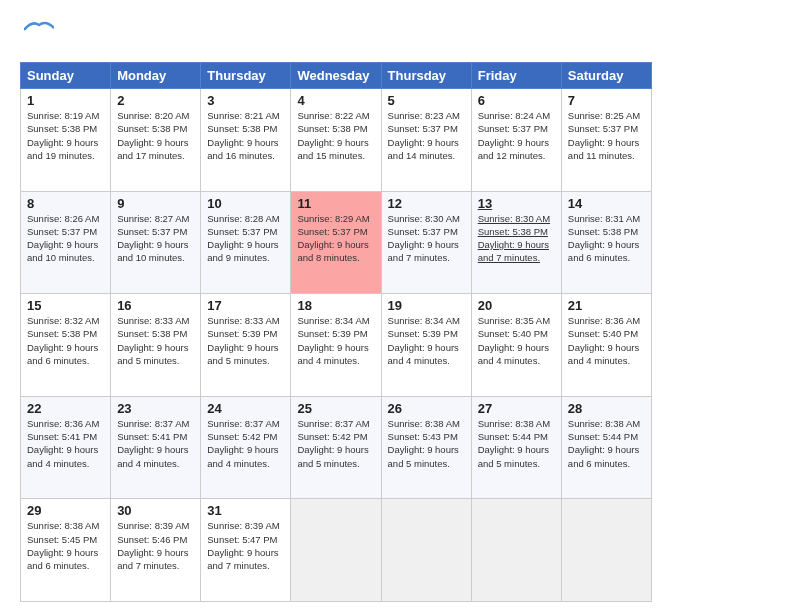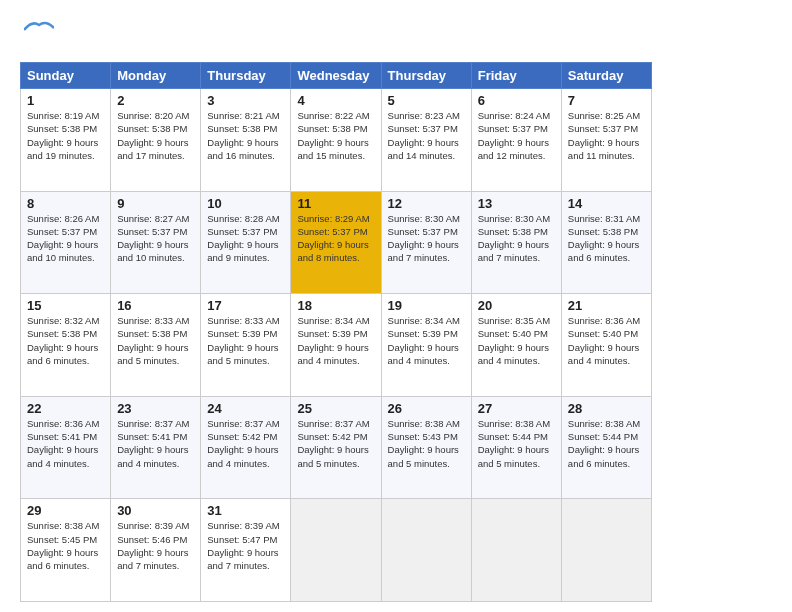--- a/index.html
+++ b/index.html
@@ -204,37 +204,37 @@
         </span>
       </td>
           <td style="background: rgb(245, 247, 252);">
         <span class="day-number">10</span>
         <span class="day-info">
           Sunrise: 8:28 AM<br>
           Sunset: 5:37 PM<br>
           Daylight: 9 hours and 9 minutes.
         </span>
       </td>
-          <td style="background: #eab308;">
+          <td style="background: #fca5a5;">
         <span class="day-number">11</span>
         <span class="day-info">
           Sunrise: 8:29 AM<br>
           Sunset: 5:37 PM<br>
           Daylight: 9 hours and 8 minutes.
         </span>
       </td>
           <td style="background: rgb(245, 247, 252);">
         <span class="day-number">12</span>
         <span class="day-info">
           Sunrise: 8:30 AM<br>
           Sunset: 5:37 PM<br>
           Daylight: 9 hours and 7 minutes.
         </span>
       </td>
-          <td style="background: rgb(245, 247, 252);">
+          <td style="background: rgb(245, 247, 252); text-decoration: underline;">
         <span class="day-number">13</span>
         <span class="day-info">
           Sunrise: 8:30 AM<br>
           Sunset: 5:38 PM<br>
           Daylight: 9 hours and 7 minutes.
         </span>
       </td>
           <td style="background: rgb(245, 247, 252);">
         <span class="day-number">14</span>
         <span class="day-info">

